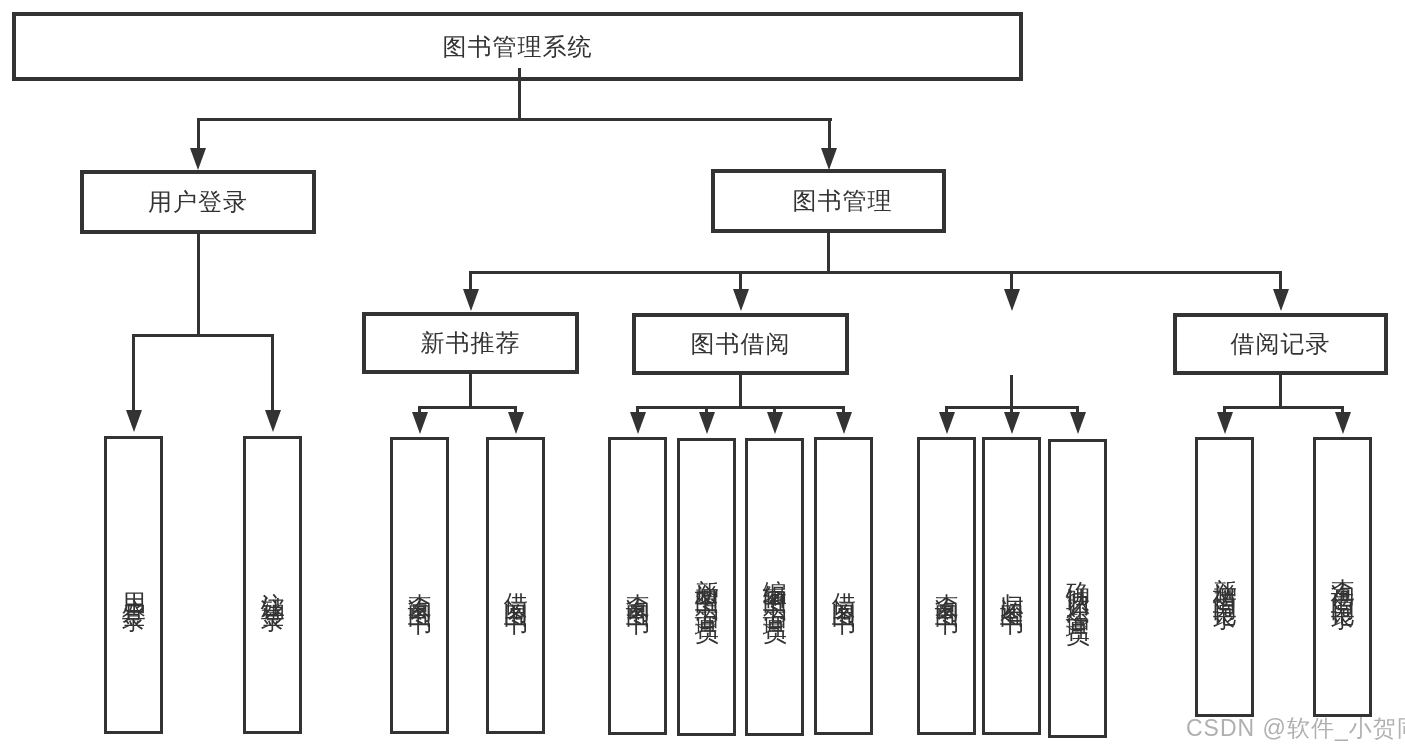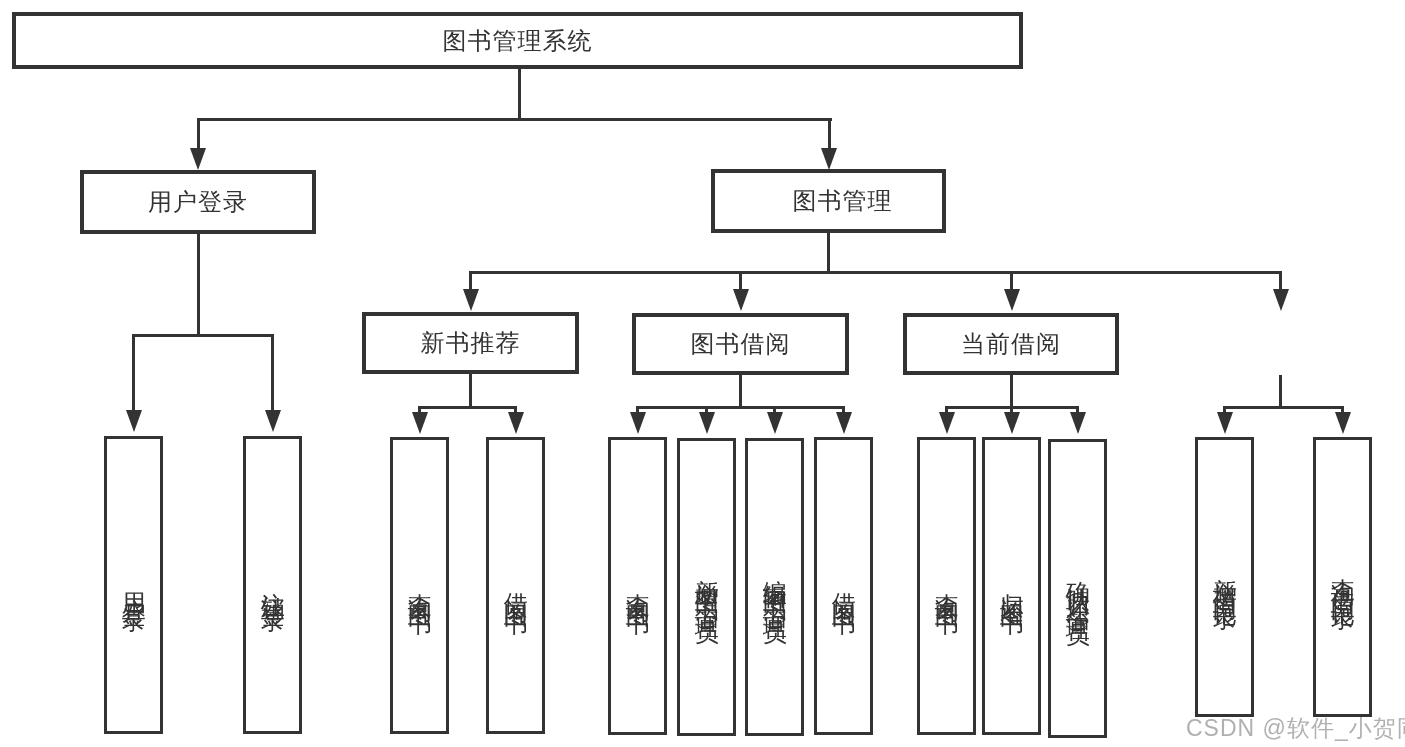--- a/index.html
+++ b/index.html
@@ -61,21 +61,21 @@
     color: #b0b0b0;
     letter-spacing: 1px;
     white-space: nowrap;
   }
 </style>
 </head>
 <body>
 
 <div id="canvas">
 
-  <div class="box-h" style="left:12px; top:12px; width:1011px; height:57px;">
+  <div class="box-h" style="left:12px; top:12px; width:1011px; height:69px;">
     <span>图书管理系统</span>
   </div>
 
   <div class="vl" style="left:518px; top:68px; height:50px;"></div>
   <div class="hl" style="left:197px; top:118px; width:635px;"></div>
   <div class="vl" style="left:197px; top:118px; height:32px;"></div>
   <div class="ah" style="left:190px; top:148px;"></div>
   <div class="vl" style="left:828px; top:118px; height:32px;"></div>
   <div class="ah" style="left:821px; top:148px;"></div>
 
@@ -103,22 +103,22 @@
   <div class="ah" style="left:1004px; top:289px;"></div>
   <div class="vl" style="left:1279px; top:271px; height:20px;"></div>
   <div class="ah" style="left:1273px; top:289px;"></div>
 
   <div class="box-h" style="left:632px; top:313px; width:217px; height:62px;">
     <span>图书借阅</span>
   </div>
   <div class="box-h" style="left:362px; top:312px; width:217px; height:62px;">
     <span>新书推荐</span>
   </div>
-  <div class="box-h" style="left:903px; top:313px; width:216px; height:62px;">
-    <span>当前借阅</span>
+  <div class="box-h" style="left:1173px; top:313px; width:215px; height:62px;">
+    <span>借阅记录</span>
   </div>
 
   <div class="vl" style="left:469px; top:374px; height:33px;"></div>
   <div class="hl" style="left:418px; top:406px; width:99px;"></div>
   <div class="vl" style="left:418px; top:406px; height:8px;"></div>
   <div class="ah" style="left:412px; top:412px;"></div>
   <div class="vl" style="left:514px; top:406px; height:8px;"></div>
   <div class="ah" style="left:508px; top:412px;"></div>
 
   <div class="vl" style="left:739px; top:375px; height:32px;"></div>

